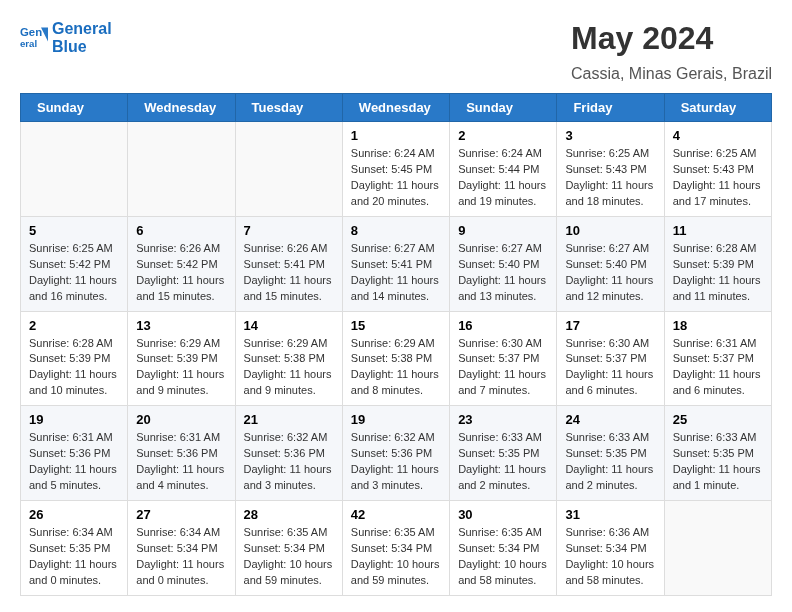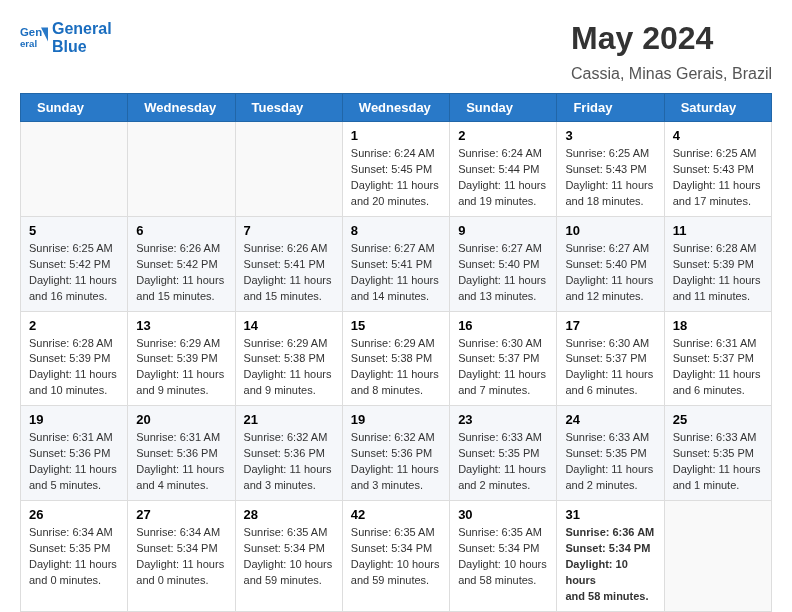--- a/index.html
+++ b/index.html
@@ -342,21 +342,21 @@
         </td>
         <td>
           <div class="day-num">30</div>
           <div class="day-info" style="white-space: pre-line;">Sunrise: 6:35 AM
 Sunset: 5:34 PM
 Daylight: 10 hours
 and 58 minutes.</div>
         </td>
         <td>
           <div class="day-num">31</div>
-          <div class="day-info" style="white-space: pre-line; font-weight: bold;">Sunrise: 6:36 AM
+          <div class="day-info" style="white-space: pre-line;">Sunrise: 6:36 AM
 Sunset: 5:34 PM
 Daylight: 10 hours
 and 58 minutes.</div>
         </td>
         <td class="empty"></td>
       </tr>
     </tbody>
 </table>
 
 </body></html>

